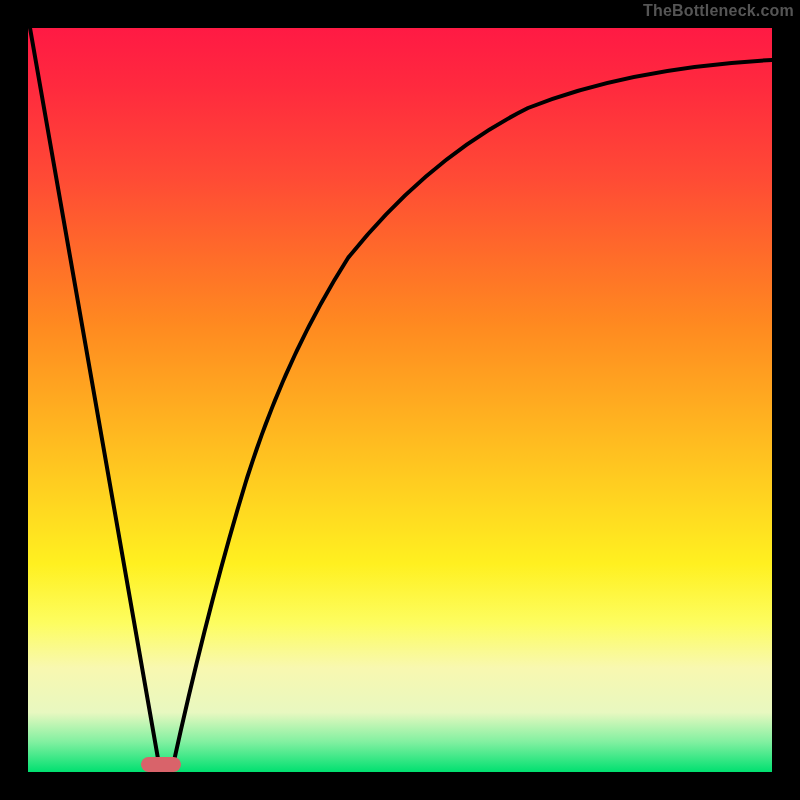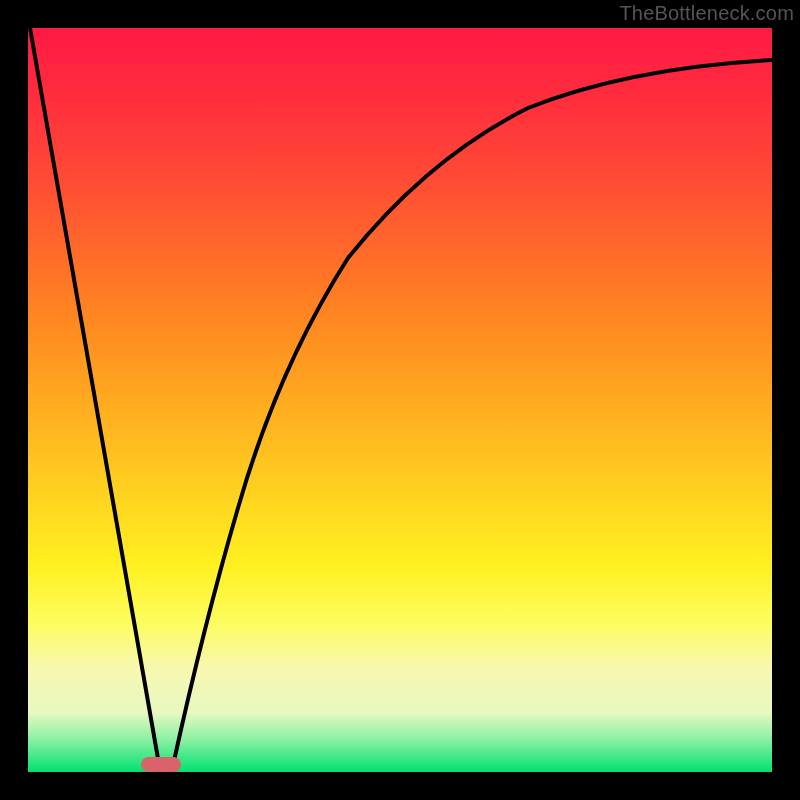--- a/index.html
+++ b/index.html
@@ -38,22 +38,22 @@
       #e8f8c0 92%,
       #80f0a0 96%,
       #00e070 100%
     );
   }
   .watermark {
     position: absolute;
     top: 2px;
     right: 6px;
     font-family: Arial, Helvetica, sans-serif;
-    font-size: 20px;
-    font-weight: 400;
+    font-size: 16px;
+    font-weight: 700;
     color: #555;
     letter-spacing: 0.2px;
   }
   svg.curves {
     position: absolute;
     left: 0;
     top: 0;
   }
   .marker {
     position: absolute;

